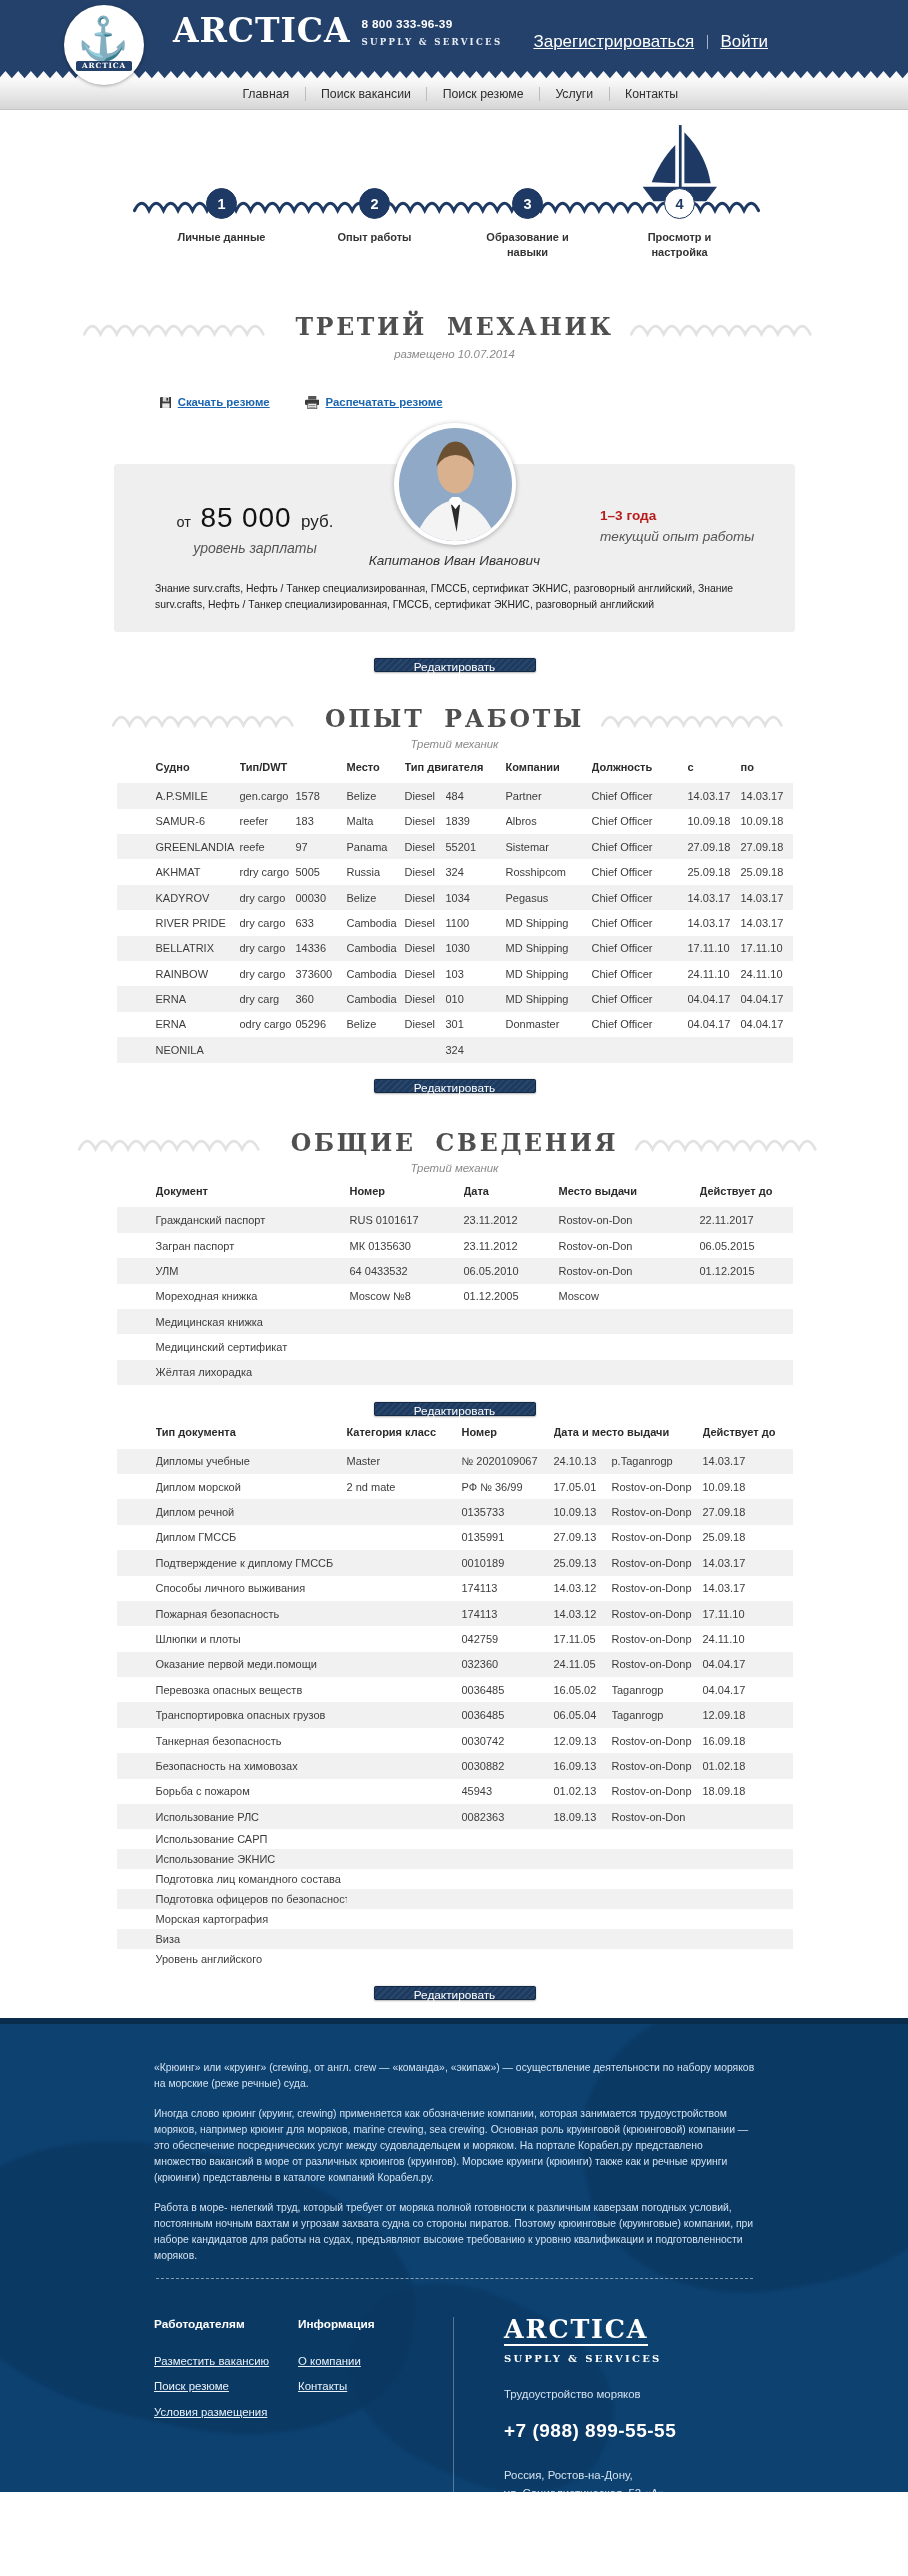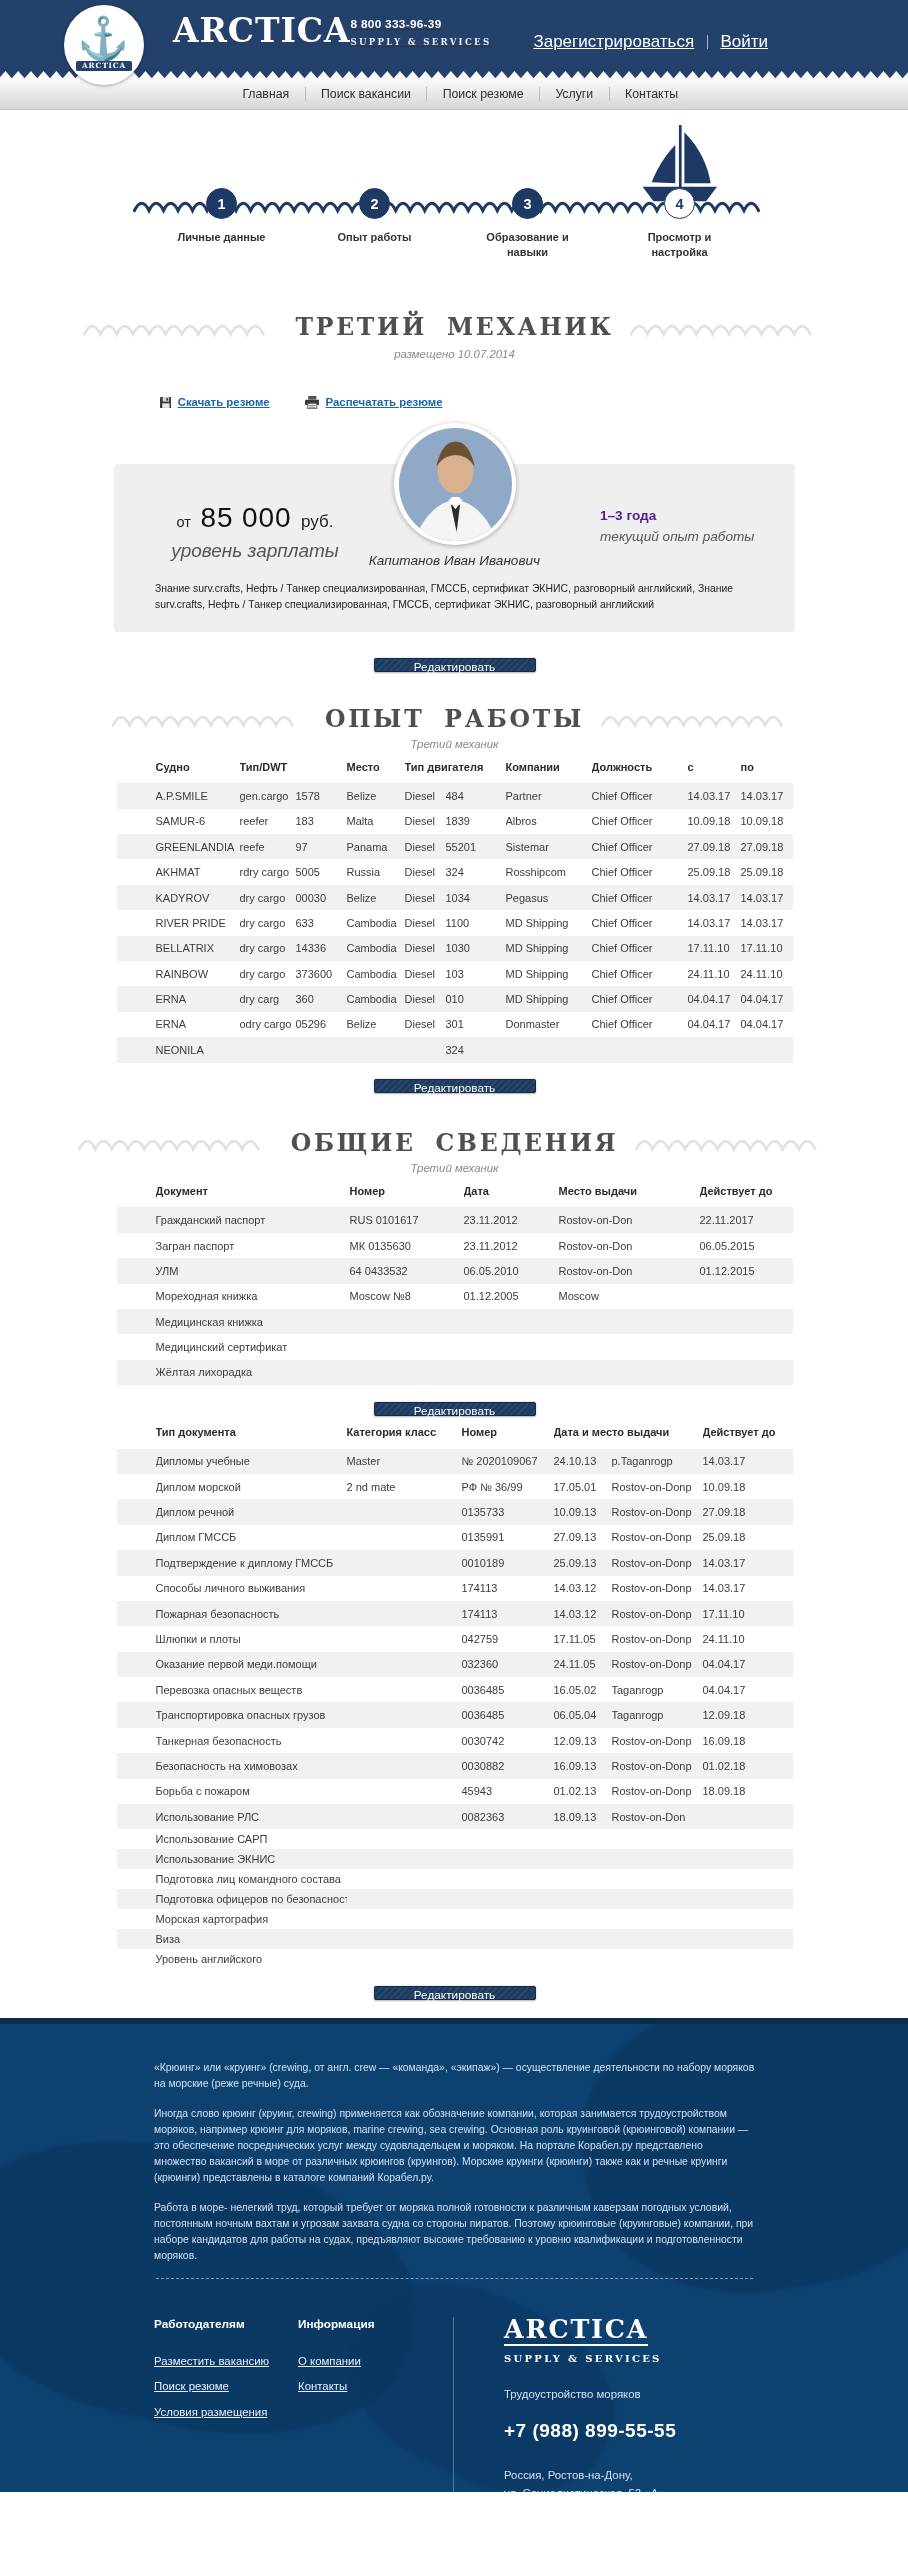--- a/index.html
+++ b/index.html
@@ -11,21 +11,21 @@
   .hd{position:relative;height:71px;background:#24416b;}
   .logo-badge{position:absolute;left:64px;top:4.5px;width:80px;height:80px;background:#fff;
       border-radius:50%;z-index:9;box-shadow:0 0.9px 3.6px rgba(0,0,0,.35);
       display:flex;flex-direction:column;align-items:center;justify-content:center;cursor:pointer;}
   .anchor-glyph{font-size:42px;line-height:1;color:#24416b;}
   .logo-ribbon{font-family:"DejaVu Serif",serif;font-size:7.3px;font-weight:bold;letter-spacing:0.9px;
       color:#fff;background:#24416b;padding:0.9px 5.5px;border-radius:1.8px;margin-top:0.9px;text-transform:uppercase;}
   .brand-lockup{position:absolute;left:173px;top:14.5px;display:flex;align-items:flex-start;}
   .brand-name{font-family:"DejaVu Serif",serif;font-weight:bold;font-size:33px;line-height:.95;
       color:#fff;letter-spacing:0.9px;text-transform:uppercase;}
-  .brand-side{padding-top:2.7px;text-decoration:underline;}
+  .brand-side{margin-left:11px;padding-top:2.7px;}
   .hd-phone{color:#fff;font-size:11.8px;font-weight:bold;letter-spacing:0.3px;}
   .brand-sub{color:#e8edf5;font-family:"DejaVu Serif",serif;font-weight:bold;font-size:8.6px;
       letter-spacing:2.3px;text-transform:uppercase;margin-top:5.5px;}
   .hd-auth{position:absolute;right:141px;top:32px;display:flex;align-items:center;font-size:17px;}
   .hd-auth a{color:#fff;text-decoration:underline;cursor:pointer;}
   .auth-sep{width:0.9px;height:13.6px;background:rgba(255,255,255,.6);margin:0 12.7px;}
 
   
   .zz{height:8.2px;background:#fafafa;line-height:0;}
   .nav{height:30px;background:linear-gradient(#fafafa,#d6d6d6);border-bottom:0.9px solid #c4c4c4;}
@@ -57,23 +57,23 @@
   .res-links a{display:flex;align-items:center;gap:6.4px;color:#1a66b0;font-size:11.4px;
       text-decoration:underline;font-weight:bold;cursor:pointer;}
   .res-card{position:relative;width:681px;margin:53px auto 0;background:#efefef;border-radius:3.6px;
       padding-top:0.9px;min-height:167px;}
   .photo-wrap{position:absolute;left:280px;top:-41px;width:122px;height:122px;border-radius:50%;
       background:#fff;box-shadow:0 0.9px 5.5px rgba(0,0,0,.3);display:flex;align-items:center;justify-content:center;}
   .photo-wrap svg{border-radius:50%;}
   .salary{position:absolute;left:32px;top:38px;width:218px;text-align:center;}
   .sal-pre{font-size:14.5px;color:#222;} .sal-cur{font-size:17px;color:#222;}
   .sal-num{font-size:28px;color:#111;margin:0 5.5px;letter-spacing:0.9px;}
-  .sal-cap{font-style:italic;font-size:19px;color:#555;margin-top:5.5px;}
+  .sal-cap{font-style:italic;font-size:14px;color:#555;margin-top:5.5px;}
   .exp-col{position:absolute;left:486px;top:44px;}
-  .exp-val{font-weight:bold;font-size:13.6px;color:#4c1d95;}
+  .exp-val{font-weight:bold;font-size:13.6px;color:#b91c1c;}
   .exp-cap{font-style:italic;font-size:13.6px;color:#555;margin-top:5.5px;}
   .res-name{padding-top:86px;text-align:center;font-style:italic;font-size:13.6px;color:#333;
       width:173px;margin:0 auto;line-height:1.5;}
   .res-skills{margin:9px 41px 0;font-size:10.4px;color:#222;line-height:1.55;padding-bottom:14.5px;}
 
   
   .edit-btn{display:block;margin:25.4px auto 0;width:162px;height:14px;border:0.9px solid #142a44;
       border-radius:1.8px;color:#fff;font-size:11.8px;font-family:"Liberation Sans",sans-serif;cursor:pointer;
       background:repeating-linear-gradient(135deg,rgba(255,255,255,.06) 0 1.8px,rgba(0,0,0,0) 1.8px 4.5px),#1d3b61;
       box-shadow:0 0.9px 1.8px rgba(0,0,0,.3);}

